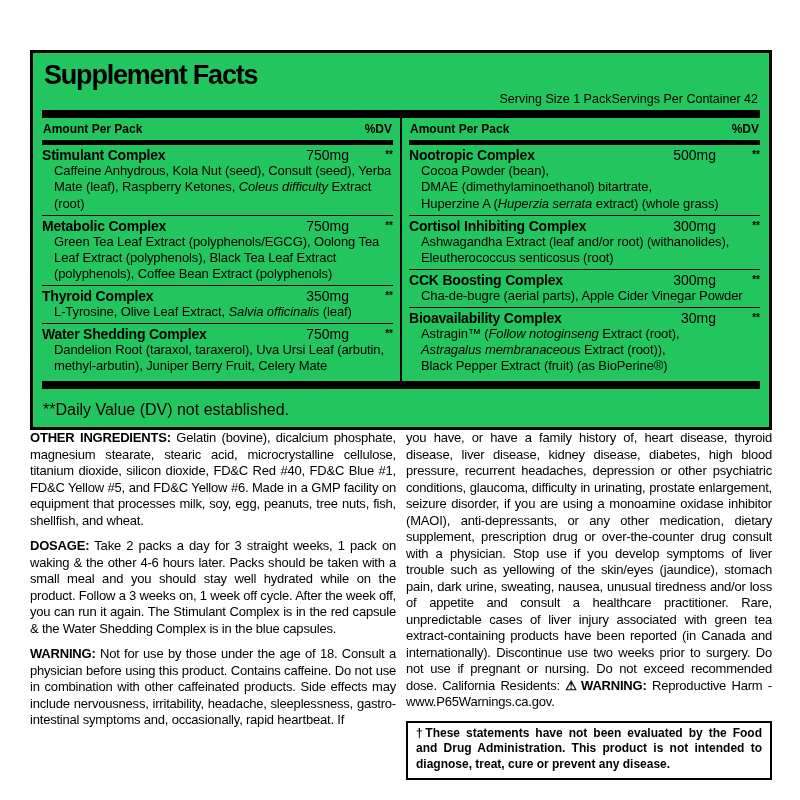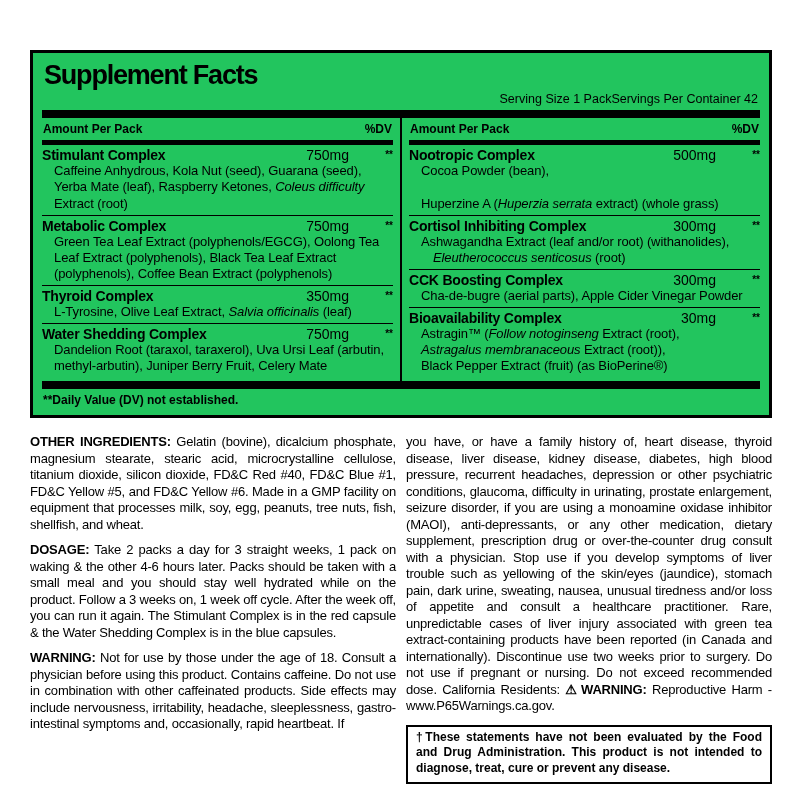--- a/index.html
+++ b/index.html
@@ -19,24 +19,24 @@
   .col-divider { width:2px; background:#000; }
   .col-head { display:flex; justify-content:space-between; font-weight:bold; font-size:12px; padding:4px 1px 4px 1px; }
   .col-headbar { height:5px; background:#000; }
   .crow { border-bottom:1.5px solid #000; padding:2px 0 3px 0; }
   .crow:last-child { border-bottom:none; }
   .crow-head { display:flex; align-items:baseline; font-size:14px; }
   .cname { font-weight:bold; letter-spacing:-0.2px; }
   .amt { margin-left:auto; padding-right:26px; }
   .dvmark { width:18px; text-align:right; font-size:10px; font-weight:bold; position:relative; top:-2px; }
   .ing { font-size:13px; line-height:1.24; padding-left:12px; letter-spacing:-0.1px; }
-  .footnote { font-weight:bold; font-size:12px; padding:4px 1px 4px 1px; }
+  .footnote { font-weight:normal; font-size:16px; padding:12px 1px 4px 1px; }
 
   
-  .body-cols { display:flex; gap:10px; margin-top:16px; }
+  .body-cols { display:flex; gap:10px; margin-top:0; }
   .bcol { flex:1 1 0; min-width:0; }
   .para { font-size:13px; line-height:1.27; text-align:justify; letter-spacing:-0.2px; margin-bottom:9px; }
   .para b.slabel { letter-spacing:-0.2px; }
   .disclaimer-box { border:2px solid #000; margin-top:10px; padding:3px 8px 5px 8px;
     font-weight:bold; font-size:12px; line-height:1.3; text-align:justify; }
 </style>
 </head>
 <body>
 
 <div class="label-wrap">
@@ -57,21 +57,21 @@
           <span>%DV</span>
         </div>
         <div class="col-headbar"></div>
 
         <div class="crow">
           <div class="crow-head">
             <span class="cname">Stimulant Complex</span>
             <span class="amt">750mg</span>
             <span class="dvmark">**</span>
           </div>
-          <div class="ing"><span>Caffeine Anhydrous, Kola Nut (seed), Guarana (seed), Yerba Mate (leaf), Raspberry Ketones, </span><span style="font-style: italic;">Coleus difficulty</span><span> Extract (root)</span></div>
+          <div class="ing"><span>Caffeine Anhydrous, Kola Nut (seed), Consult (seed), Yerba Mate (leaf), Raspberry Ketones, </span><span style="font-style: italic;">Coleus difficulty</span><span> Extract (root)</span></div>
         </div>
 
         <div class="crow">
           <div class="crow-head">
             <span class="cname">Metabolic Complex</span>
             <span class="amt">750mg</span>
             <span class="dvmark">**</span>
           </div>
           <div class="ing"><span>Green Tea Leaf Extract (polyphenols/EGCG), Oolong Tea Leaf Extract (polyphenols), Black Tea Leaf Extract (polyphenols), Coffee Bean Extract (polyphenols)</span></div>
         </div>
@@ -103,30 +103,30 @@
           <span>%DV</span>
         </div>
         <div class="col-headbar"></div>
 
         <div class="crow">
           <div class="crow-head">
             <span class="cname">Nootropic Complex</span>
             <span class="amt">500mg</span>
             <span class="dvmark">**</span>
           </div>
-          <div class="ing"><span>Cocoa Powder (bean),</span><br><br><span>Huperzine A (</span><span style="font-style: italic;">Huperzia serrata</span><span> extract) (whole grass)</span></div>
+          <div class="ing"><span>Cocoa Powder (bean),</span><br><span>DMAE (dimethylaminoethanol) bitartrate,</span><br><span>Huperzine A (</span><span style="font-style: italic;">Huperzia serrata</span><span> extract) (whole grass)</span></div>
         </div>
 
         <div class="crow">
           <div class="crow-head">
             <span class="cname">Cortisol Inhibiting Complex</span>
             <span class="amt">300mg</span>
             <span class="dvmark">**</span>
           </div>
-          <div class="ing"><span>Ashwagandha Extract (leaf and/or root) (withanolides),</span><br><span style="font-style: italic; margin-left: 12px;">Eleutherococcus senticosus</span><span> (root)</span></div>
+          <div class="ing"><span>Ashwagandha Extract (leaf and/or root) (withanolides),</span><br><span style="">Eleutherococcus senticosus</span><span> (root)</span></div>
         </div>
 
         <div class="crow">
           <div class="crow-head">
             <span class="cname">CCK Boosting Complex</span>
             <span class="amt">300mg</span>
             <span class="dvmark">**</span>
           </div>
           <div class="ing"><span>Cha-de-bugre (aerial parts), Apple Cider Vinegar Powder</span></div>
         </div>

